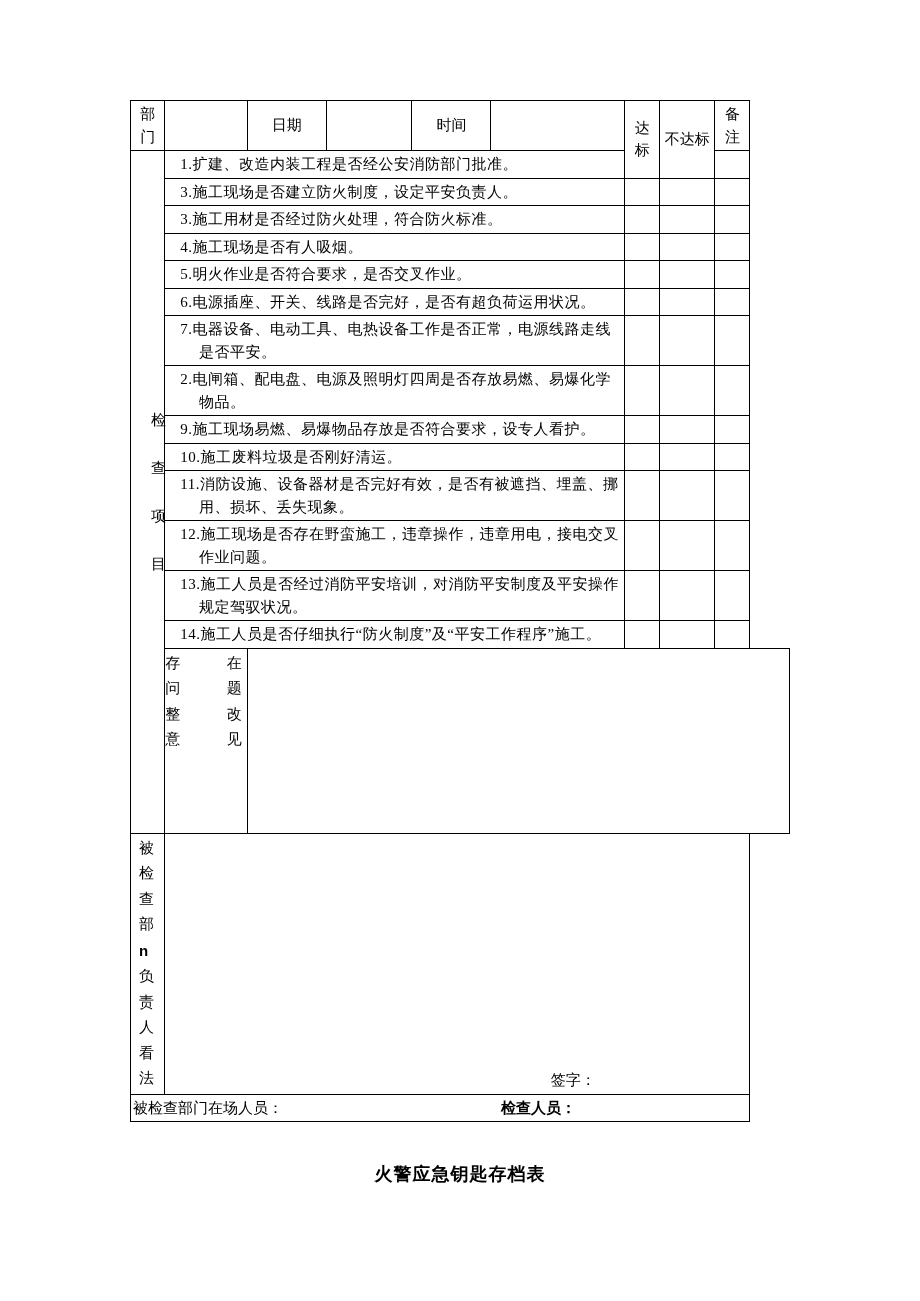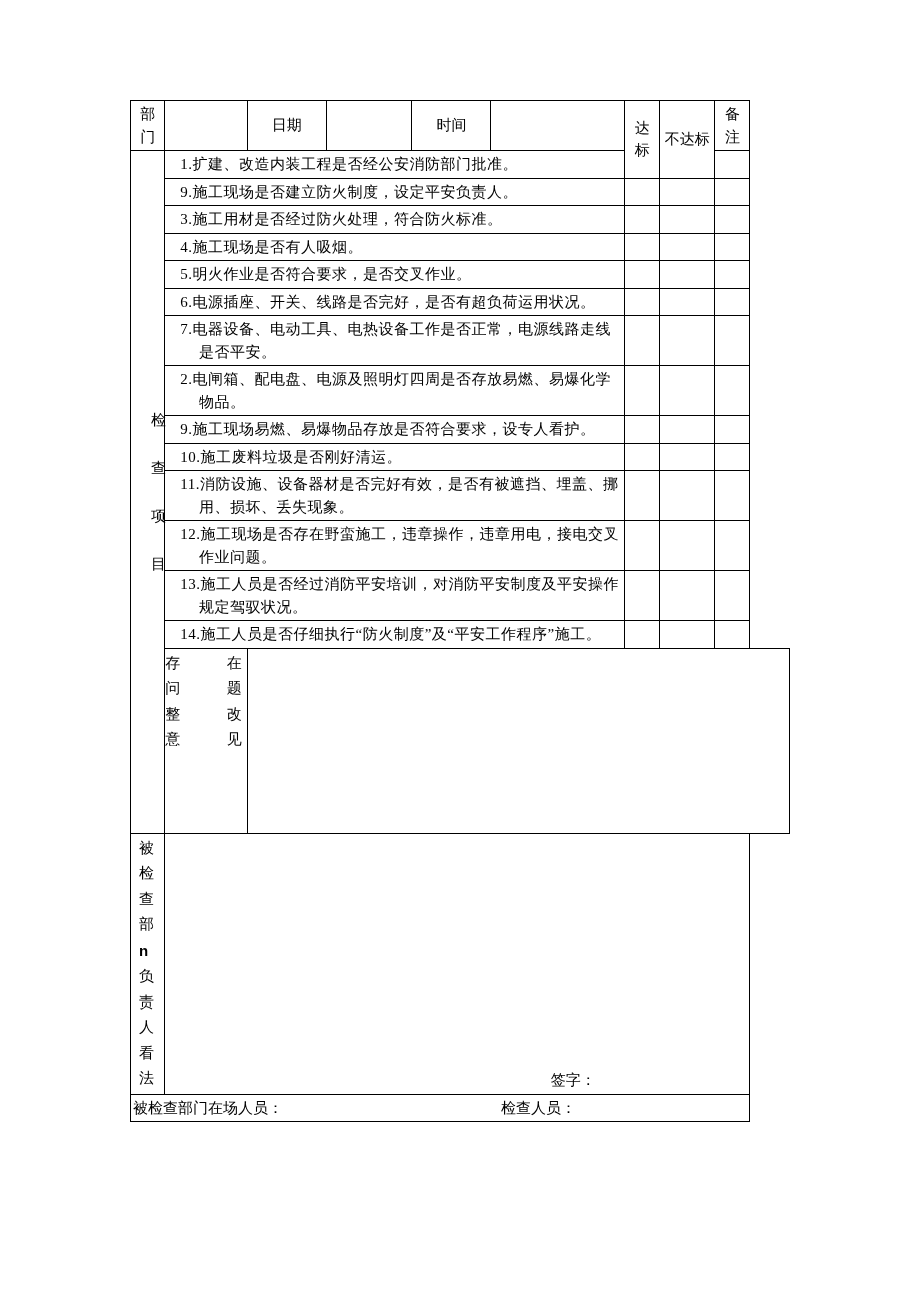--- a/index.html
+++ b/index.html
@@ -120,21 +120,21 @@
 <tr class="row-note">
   <td rowspan="15" class="vert-label vert-break">检查项目</td>
   <td colspan="5" class="item-cell">
             <span class="item-text">1.扩建、改造内装工程是否经公安消防部门批准。</span>
           </td>
   <td></td>
 </tr>
 
 <tr>
           <td colspan="5" class="item-cell">
-            <span class="item-text">9.施工现场是否建立防火制度，设定平安负责人。</span>
+            <span class="item-text">3.施工现场是否建立防火制度，设定平安负责人。</span>
           </td>
           <td></td>
           <td></td>
           <td></td>
         </tr>
 <tr>
           <td colspan="5" class="item-cell">
             <span class="item-text">3.施工用材是否经过防火处理，符合防火标准。</span>
           </td>
           <td></td>
@@ -246,20 +246,21 @@
   <td class="opinion-label" style="height:220px; vertical-align:bottom;">
      <span><span class="lbl-line">被检</span><span class="lbl-line">查部</span><span class="lbl-line"><span class="n-char">n</span>负</span><span class="lbl-line">责人</span><span class="lbl-line">看法</span></span>
   </td>
   <td colspan="8" style="vertical-align:bottom;">
     <div style="text-align:center; padding-left:40%;margin-top:27px;"><span>签字：</span></div>
   </td>
 </tr>
 
 <tr>
   <td colspan="5" style="border-right:none;">被检查部门在场人员：</td>
-  <td colspan="4" style="border-left:none; padding-left:10px;">检查人员：</td>
+  <td colspan="4" style="border-left:none; padding-left:10px;font-weight:bold;">检查人员：</td>
 </tr>
 
 </tbody>
     </table>
 
+<div class="footer-title">火警应急钥匙存档表</div>
 
 </div>
 
 </body></html>

